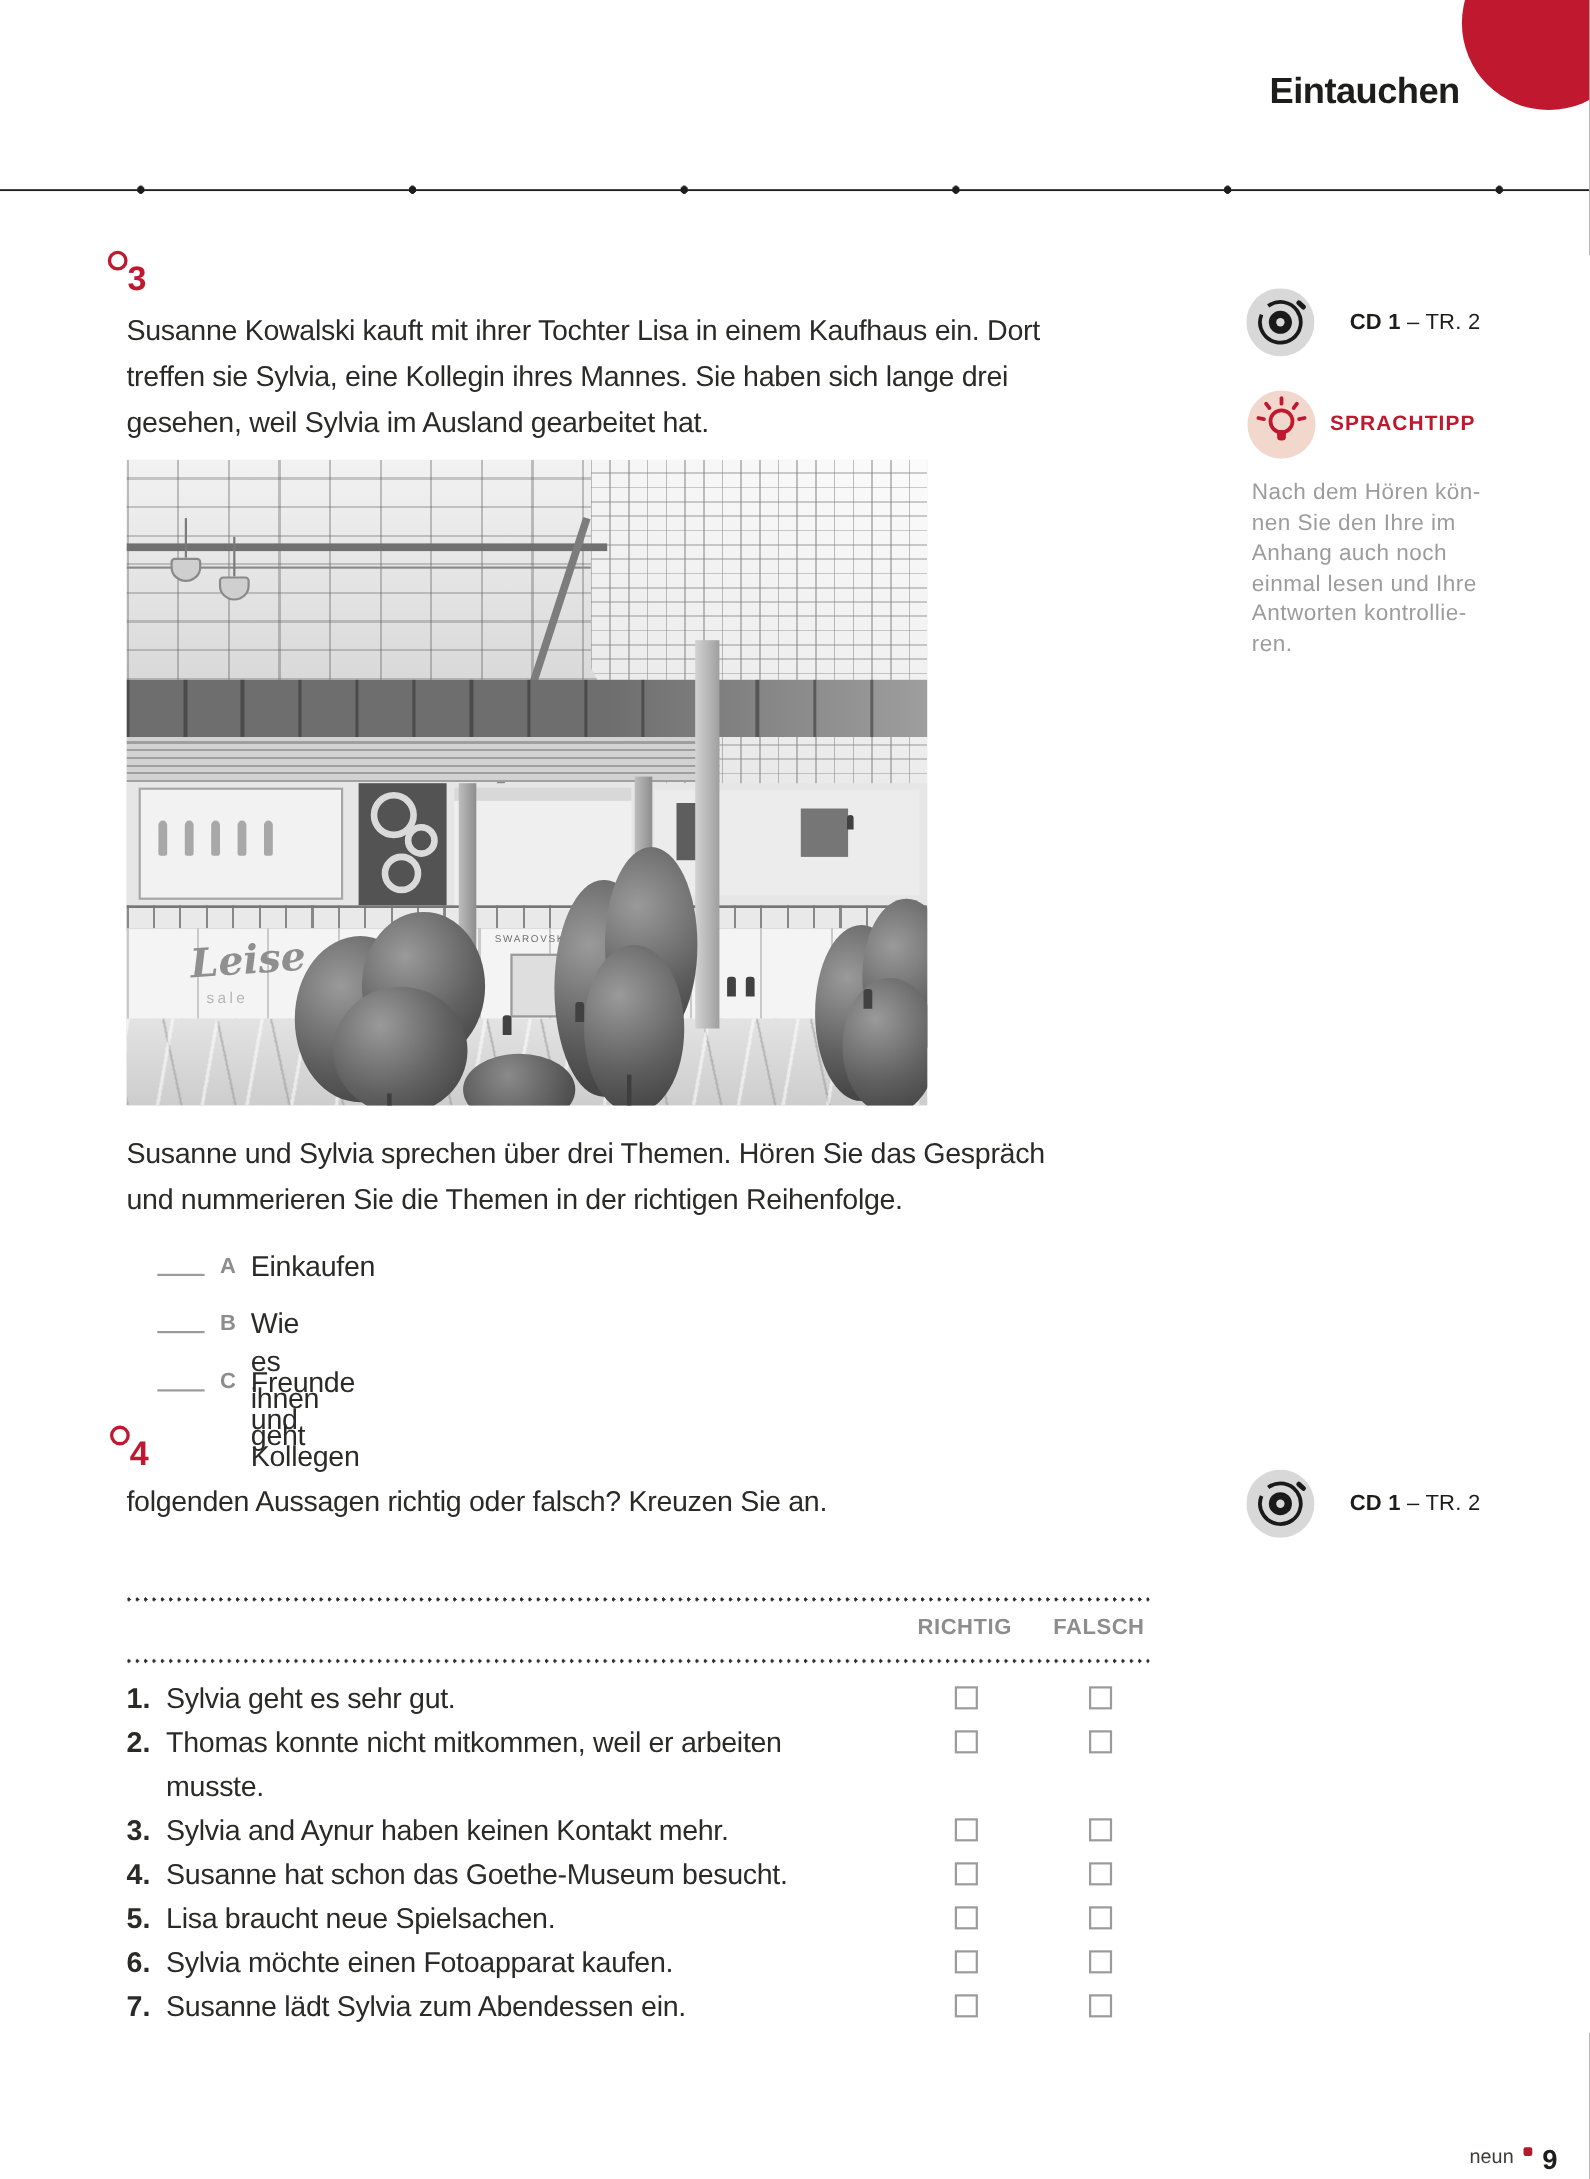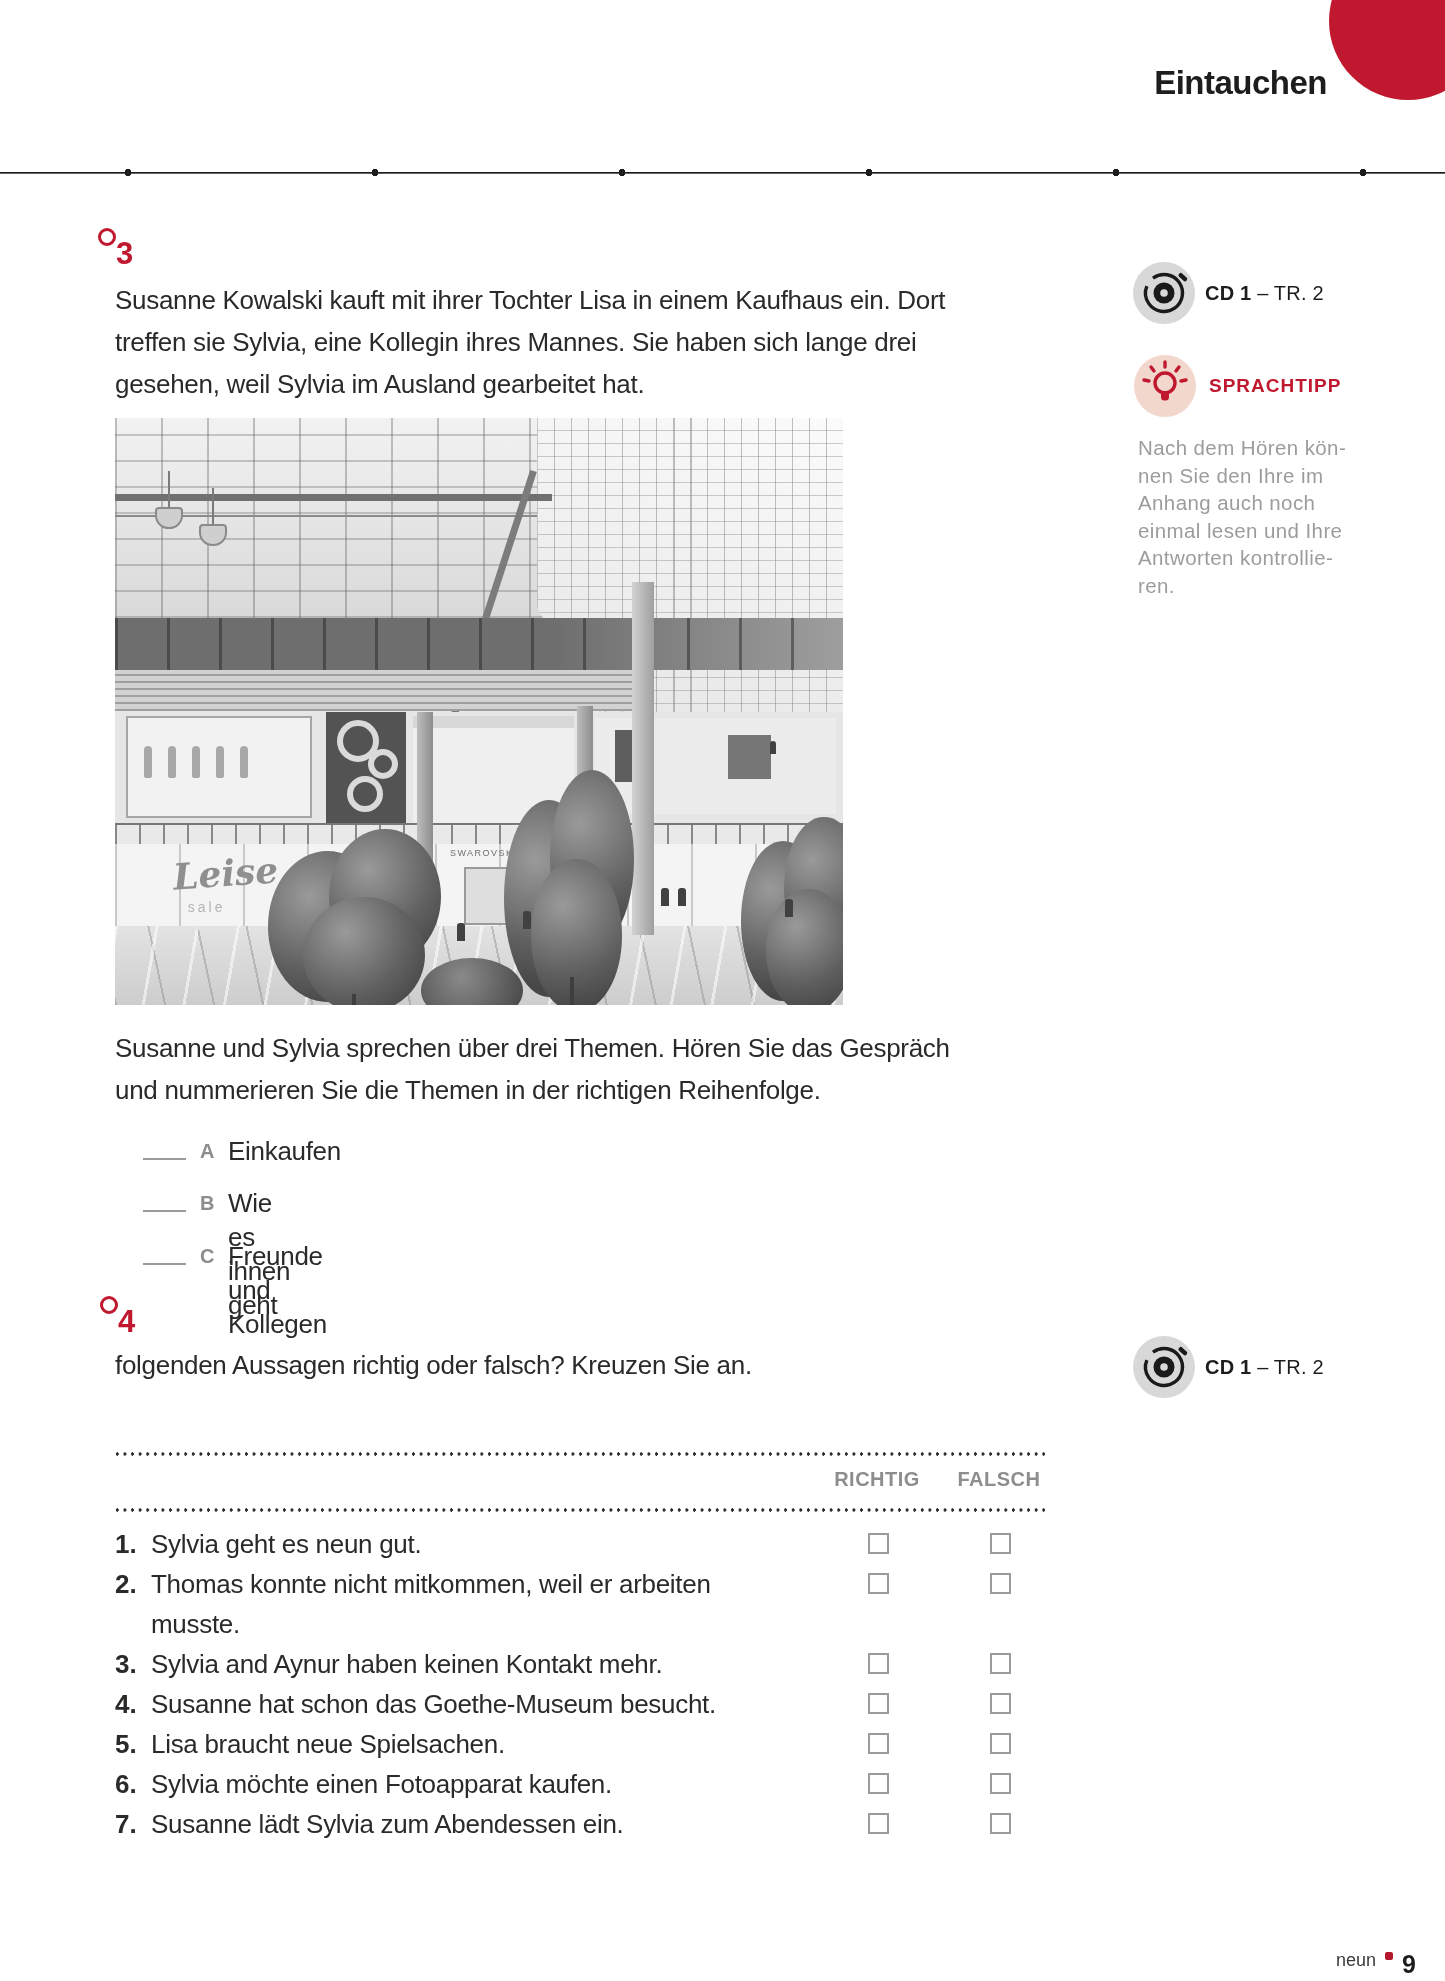--- a/index.html
+++ b/index.html
@@ -29,21 +29,21 @@
   .para3 { top:279px; }
   .para-task3 { top:1027px; }
   .para-task4 { top:1344px; }
   
   .abc-row { position:absolute; left:115px; height:36px; }
   .abc-a { top:1134px; } .abc-b { top:1186px; } .abc-c { top:1239px; }
   .blank { position:absolute; left:28px; top:24px; width:43px; border-bottom:2.5px solid #9a9a9a; }
   .abc-letter { position:absolute; left:85px; top:6px; font-size:20px; font-weight:700; color:#8d8d8d; }
   .abc-label { position:absolute; left:113px; top:0; font-size:26px; letter-spacing:-0.3px; line-height:34px; }
   
-  .cd-badge { position:absolute; left:1133px; display:flex; align-items:center; gap:10px; }
+  .cd-badge { position:absolute; left:1133px; display:flex; align-items:center; gap:32px; }
   .cd1 { top:262px; } .cd2 { top:1336px; }
   .cd-label { font-size:20px; color:#1d1d1b; letter-spacing:0.2px; white-space:nowrap; }
   .cd-label b { font-weight:700; }
   .tip-head { position:absolute; left:1133px; top:354px; display:flex; align-items:center; gap:12px; }
   .tip-label { font-size:19px; font-weight:700; color:#c0182f; letter-spacing:1px; }
   .tip-text { position:absolute; left:1138px; top:434px; font-size:20.5px; line-height:27.5px;
     letter-spacing:0.4px; color:#9c9c9c; }
   
   .rf-table { position:absolute; left:115px; top:1448px; width:930px; }
   .dots { position:absolute; left:0; width:930px; height:4px;
@@ -325,21 +325,21 @@
   <div class="rf-table">
     <div class="dots dots1"></div>
     <div class="col-head col-r">RICHTIG</div>
     <div class="col-head col-f">FALSCH</div>
     <div class="dots dots2"></div>
     <div class="st-rows">
 
       <div class="st-row">
         <span class="st-num">1.</span>
         <div class="st-text">
-          <div>Sylvia geht es neun gut.</div>
+          <div>Sylvia geht es sehr gut.</div>
         </div>
         <span class="cb cb-r"></span>
         <span class="cb cb-f"></span>
       </div>
 
       <div class="st-row">
         <span class="st-num">2.</span>
         <div class="st-text">
           <div>Thomas konnte nicht mitkommen, weil er arbeiten</div>
           <div>musste.</div>

